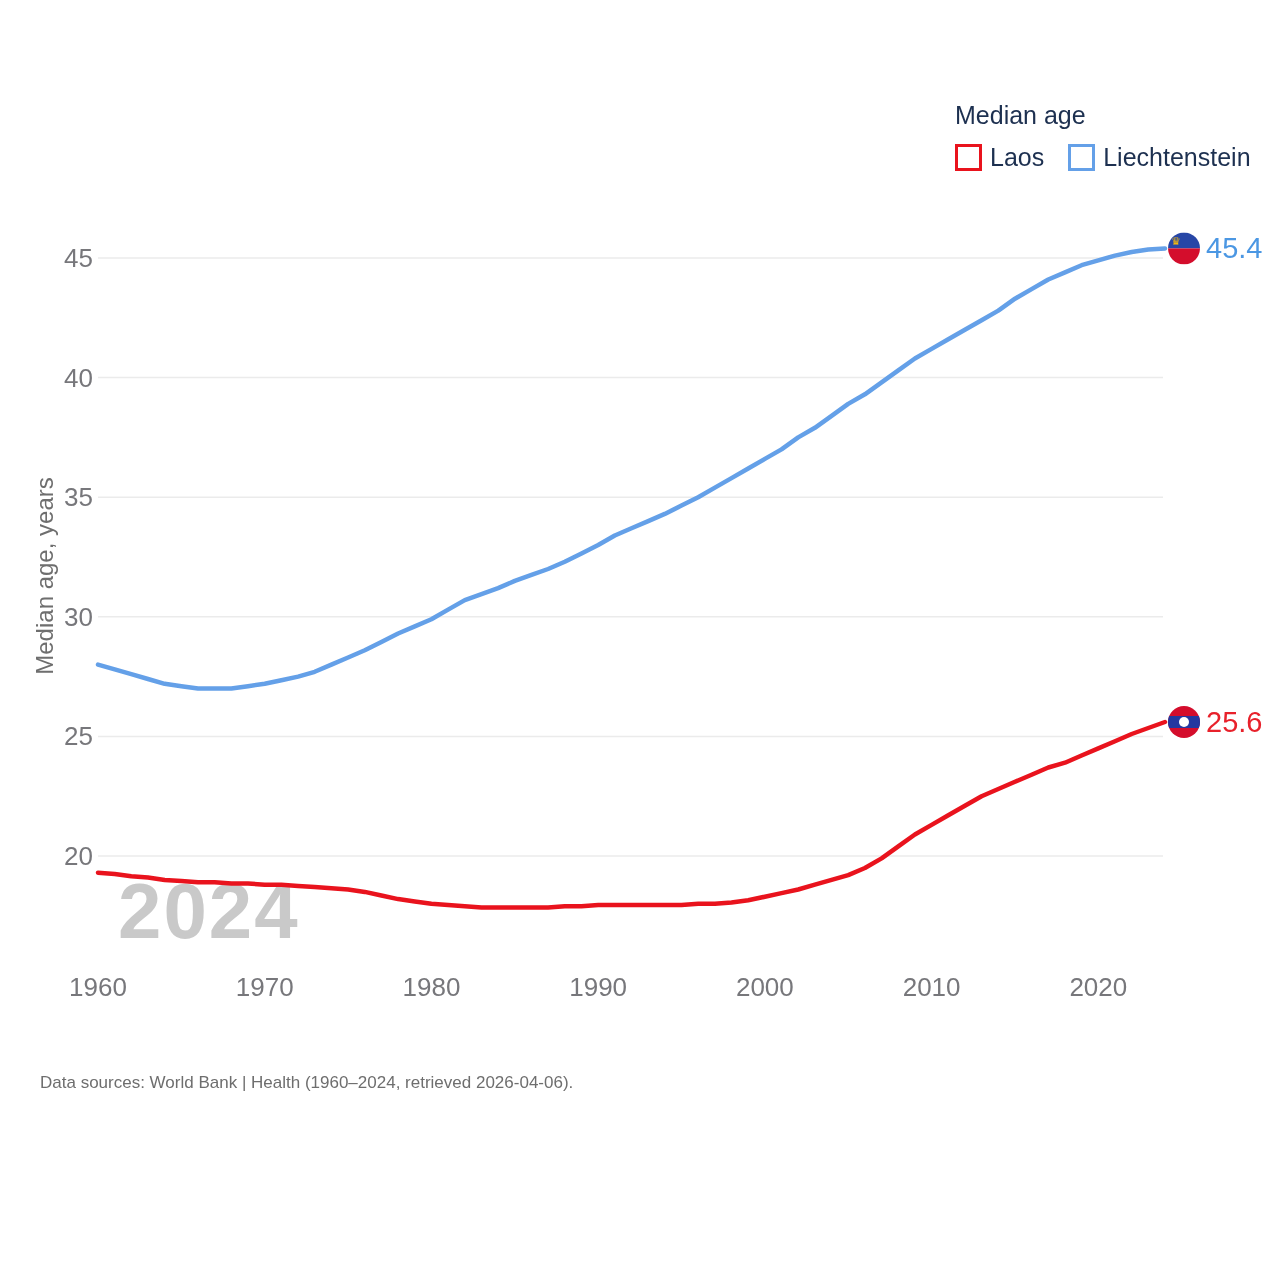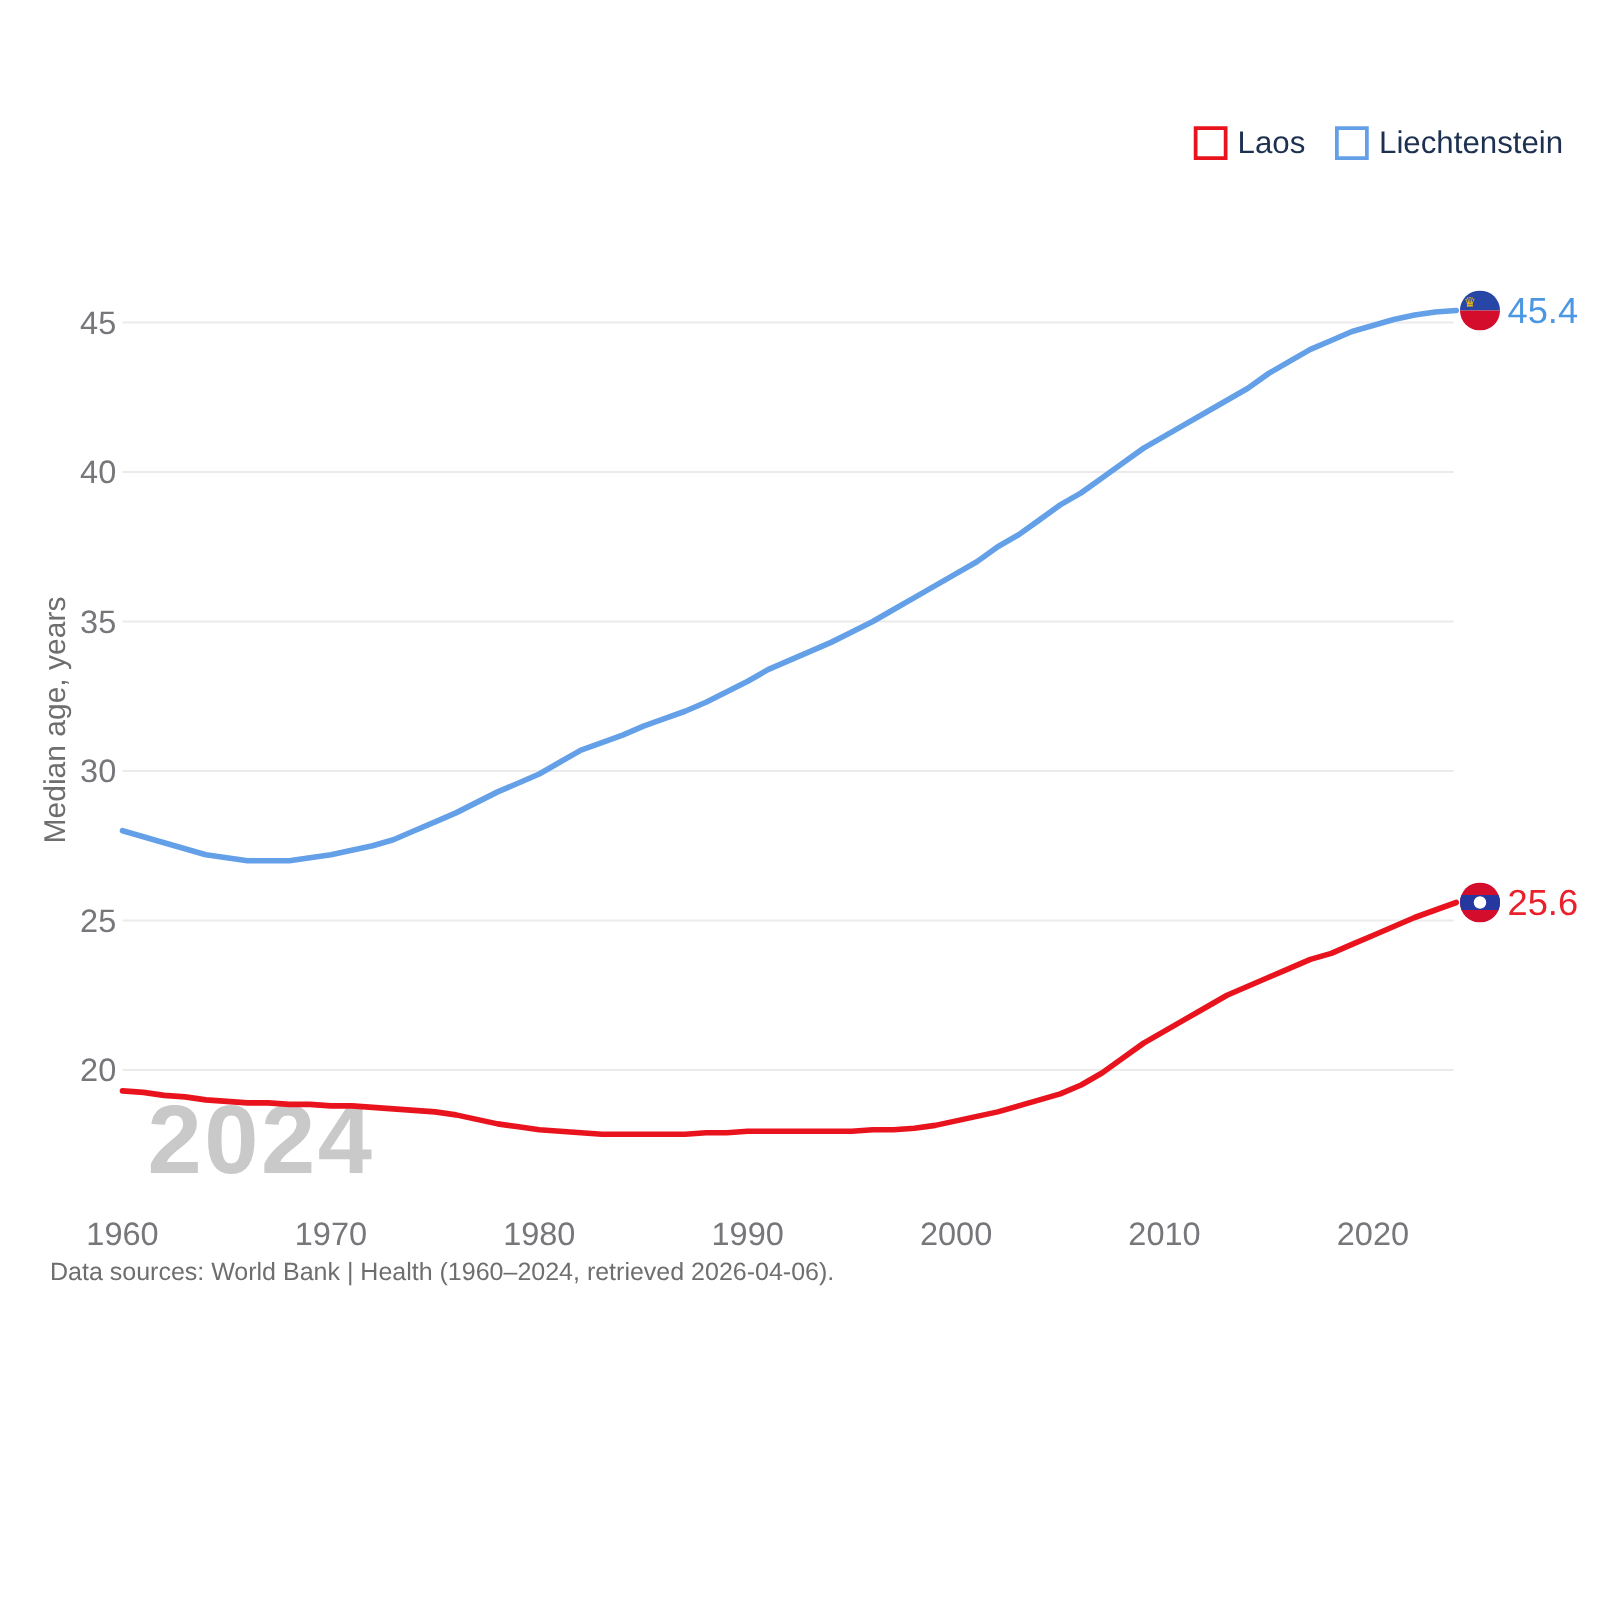--- a/index.html
+++ b/index.html
@@ -15,22 +15,22 @@
   .legend-items{display:flex;align-items:center;gap:24px;}
   .legend-item{display:flex;align-items:center;gap:8px;font-size:25px;cursor:pointer;text-align:right;}
   .swatch{display:inline-block;width:21px;height:21px;border:3px solid #000;background:#fff;}
 
   .y-axis-title{
     position:absolute;left:45px;top:576px;
     transform:translate(-50%,-50%) rotate(-90deg);
     white-space:nowrap;font-size:24px;color:#6e6e6e;
   }
   .footer{
-    position:absolute;left:40px;top:1000px;
-    font-size:20px;line-height:37px;color:#6e6e6e;
+    position:absolute;left:40px;top:1064px;
+    font-size:17px;line-height:37px;color:#6e6e6e;
   }
 </style>
 </head>
 <body>
 
 <div class="page">
 
   <svg id="chart-svg" width="1280" height="1280">
       <line x1="98" y1="856" x2="1163" y2="856" stroke="#ebebeb" stroke-width="1.5"></line>
       <text x="93" y="865" text-anchor="end" font-size="26" fill="#77777b">20</text>
@@ -70,20 +70,21 @@
       <text x="1206" y="258.432" font-size="29" fill="#4b97e3">45.4</text>
       <g transform="translate(1184,722.0)" clip-path="url(#clip-1)">
         <rect x="-16" y="-16" width="32" height="32" fill="#d40d2c"></rect>
         <rect x="-16" y="-6" width="32" height="12" fill="#2438a0"></rect>
         <circle cx="0" cy="0" r="5" fill="#ffffff"></circle>
       </g>
       <text x="1206" y="732.048" font-size="29" fill="#e8212b">25.6</text>
     </svg>
 
   <div class="legend" style="color: rgb(29, 48, 80);">
+    <div class="legend-title">Median age</div>
     <div class="legend-items">
       <div class="legend-item">
         <span class="swatch" style="border-color: rgb(233, 19, 29);"></span>
         <span>Laos</span>
       </div>
       <div class="legend-item">
         <span class="swatch" style="border-color: rgb(100, 160, 232);"></span>
         <span>Liechtenstein</span>
       </div>
     </div>

